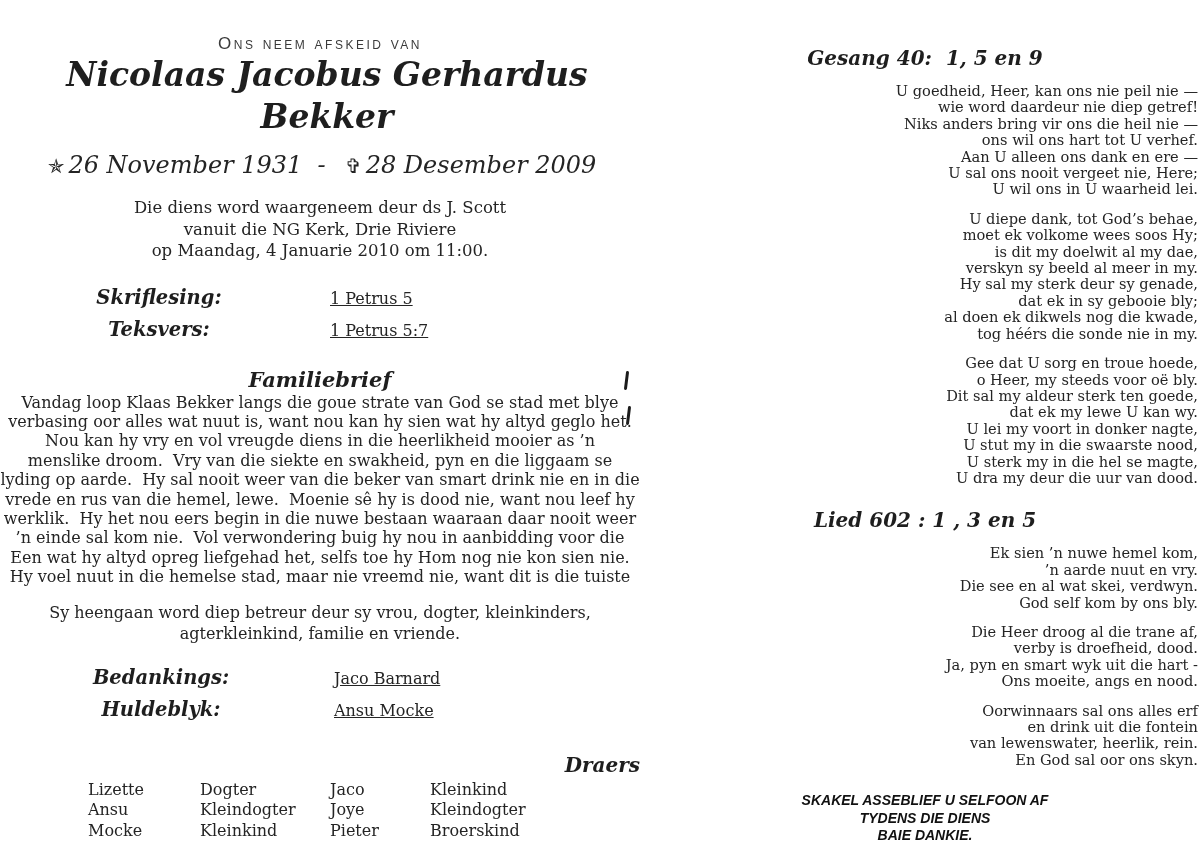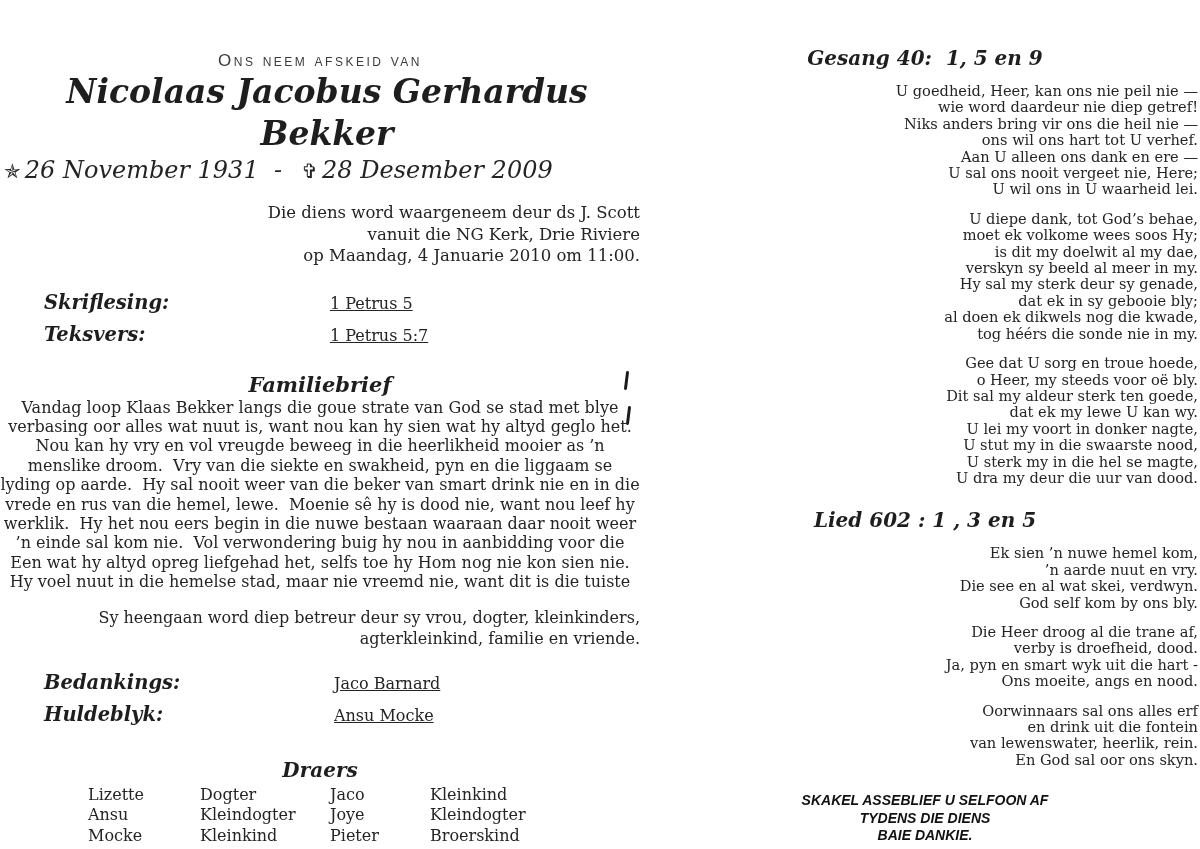--- a/index.html
+++ b/index.html
@@ -7,21 +7,21 @@
     padding: 0;
     width: 1200px;
     height: 849px;
     background: #ffffff;
     font-family: "DejaVu Serif", serif;
     color: #242424;
     overflow: hidden;
   }
   .sheet { position: relative; width: 1200px; height: 849px; background: #ffffff; }
 
-  .page-left  { position: absolute; left: 0; top: 17px; width: 640px; }
+  .page-left  { position: absolute; left: 0; top: 0; width: 640px; }
   .page-right { position: absolute; left: 652px; top: 0; width: 546px; }
 
   .eyebrow {
     margin-top: 34px;
     text-align: center;
     font-family: "Liberation Sans", sans-serif;
     font-variant: small-caps;
     font-size: 17px;
     letter-spacing: 2.5px;
     color: #3a3a3a;
@@ -29,80 +29,80 @@
   .name-line {
     text-align: center;
     font-style: italic;
     font-weight: bold;
     font-size: 33px;
     line-height: 42px;
     color: #1e1e1e;
     padding-left: 14px;
   }
   .dates-row {
-    margin-top: 0;
+    margin-top: 12px;
+    text-align: center;
     font-style: italic;
     font-size: 24px;
     line-height: 30px;
     white-space: pre-wrap;
   }
   .dates-row .sym { font-style: normal; font-size: 20px; padding: 0 4px; }
 
   .service {
     margin-top: 16px;
     text-align: center;
     font-size: 16.5px;
     line-height: 21.5px;
   }
-  .service .svc-line { white-space: pre-wrap; text-align: right; }
+  .service .svc-line { white-space: pre-wrap; }
 
   .reading-row {
     display: grid;
     grid-template-columns: 318px auto;
     column-gap: 12px;
     align-items: baseline;
     line-height: 31px;
   }
   .readings { margin-top: 20px; }
   .script-label {
-    text-align: left;
+    text-align: center;
     font-style: italic;
     font-weight: bold;
     font-size: 19.5px;
     color: #1e1e1e;
-    padding-left: 44px;
   }
   .reading-value { font-size: 16px; text-decoration: underline; }
 
   .section-title {
     text-align: center;
     font-style: italic;
     font-weight: bold;
     font-size: 21px;
     color: #1e1e1e;
   }
   .familiebrief-title { margin-top: 21px; }
   .para {
     margin-top: 1px;
     text-align: center;
     font-size: 16px;
     line-height: 19.4px;
   }
   .para .pline, .condolence .pline { white-space: pre-wrap; }
   .condolence {
     margin-top: 15px;
-    text-align: right;
+    text-align: center;
     font-size: 16px;
     line-height: 21px;
   }
 
   .thanks { margin-top: 18px; }
   .thanks .reading-row { grid-template-columns: 322px auto; }
 
-  .draers-title { margin-top: 27px; font-size: 20px; }
+  .draers-title { margin-top: 27px; font-size: 20px; text-align: right; }
   .draers-table {
     margin: 3px 0 0 88px;
     display: grid;
     grid-template-columns: 112px 130px 100px auto;
     font-size: 16px;
     line-height: 20.5px;
   }
 
   
   .page-right { padding-top: 46px; }
@@ -176,21 +176,21 @@
         <div class="script-label">Teksvers:</div>
         <div class="reading-value">1 Petrus 5:7</div>
       </div>
     </div>
 
     <div class="section-title familiebrief-title">Familiebrief</div>
 
     <div class="para">
         <div class="pline">Vandag loop Klaas Bekker langs die goue strate van God se stad met blye</div>
         <div class="pline">verbasing oor alles wat nuut is, want nou kan hy sien wat hy altyd geglo het.</div>
-        <div class="pline">Nou kan hy vry en vol vreugde beweeg in die heerlikheid mooier as ’n</div>
+        <div class="pline">Nou kan hy vry en vol vreugde diens in die heerlikheid mooier as ’n</div>
         <div class="pline">menslike droom.  Vry van die siekte en swakheid, pyn en die liggaam se</div>
         <div class="pline">lyding op aarde.  Hy sal nooit weer van die beker van smart drink nie en in die</div>
         <div class="pline">vrede en rus van die hemel, lewe.  Moenie sê hy is dood nie, want nou leef hy</div>
         <div class="pline">werklik.  Hy het nou eers begin in die nuwe bestaan waaraan daar nooit weer</div>
         <div class="pline">’n einde sal kom nie.  Vol verwondering buig hy nou in aanbidding voor die</div>
         <div class="pline">Een wat hy altyd opreg liefgehad het, selfs toe hy Hom nog nie kon sien nie.</div>
         <div class="pline">Hy voel nuut in die hemelse stad, maar nie vreemd nie, want dit is die tuiste</div>
       </div>
 
     <div class="condolence">

